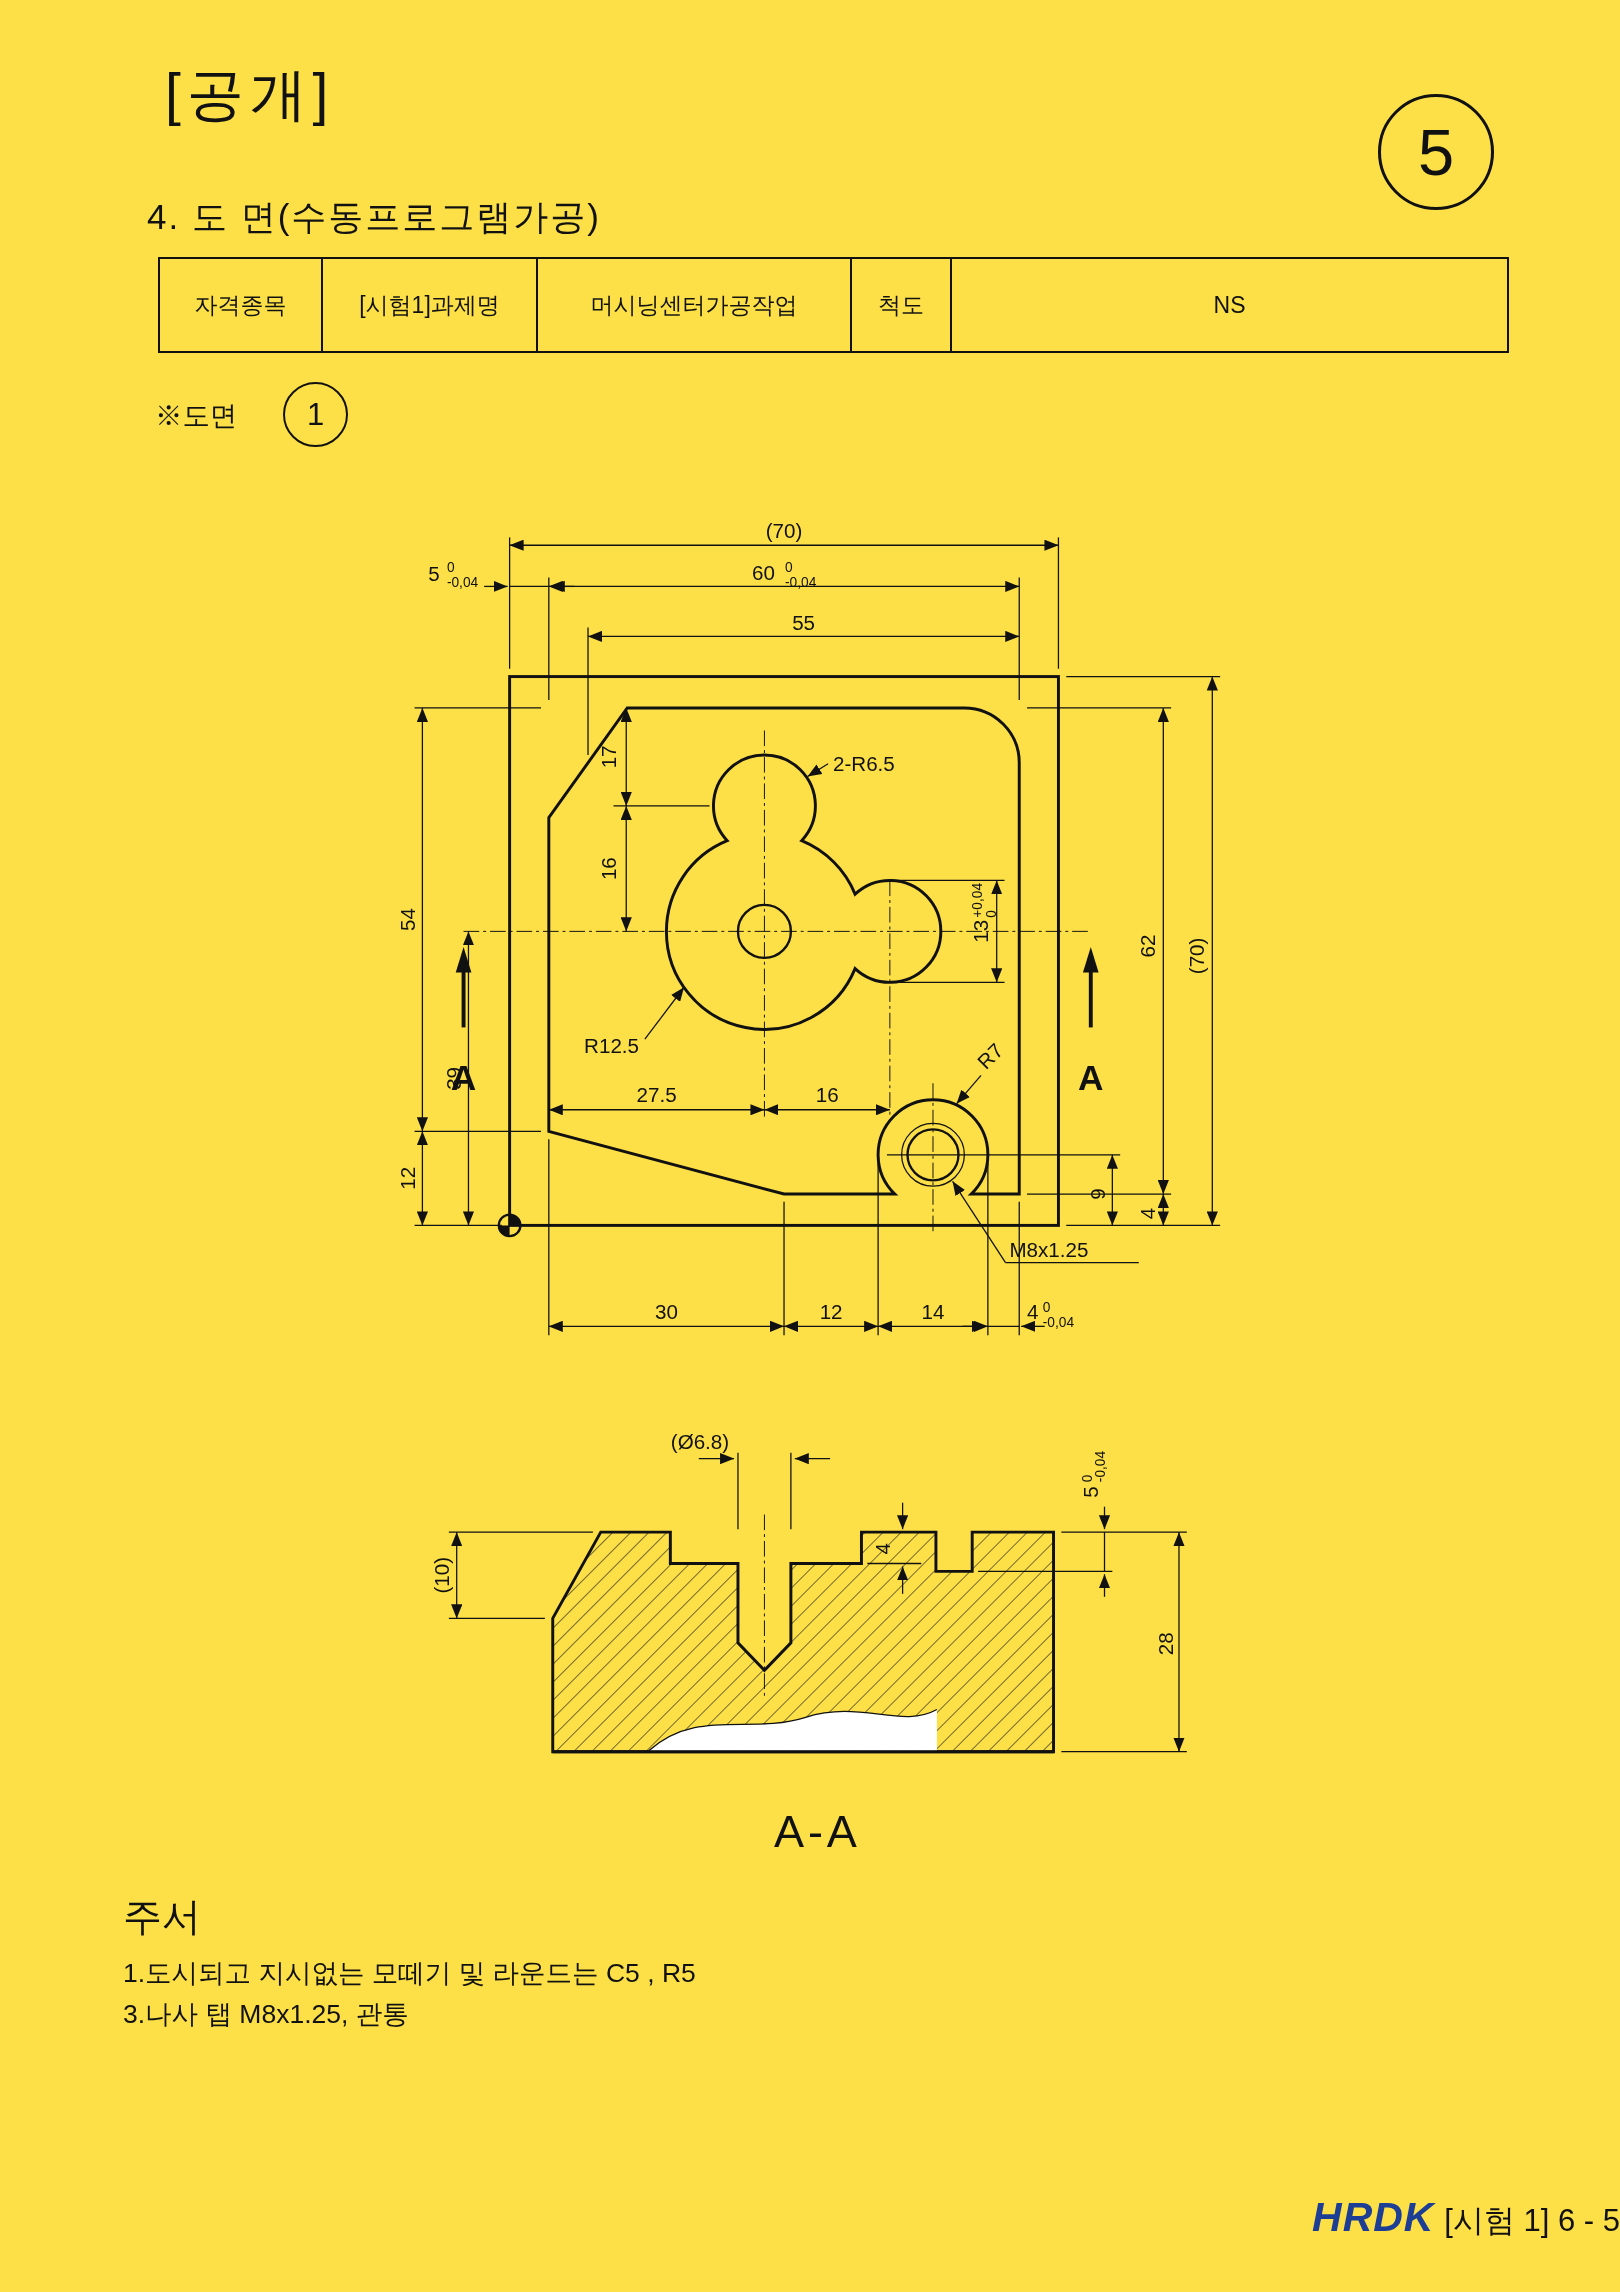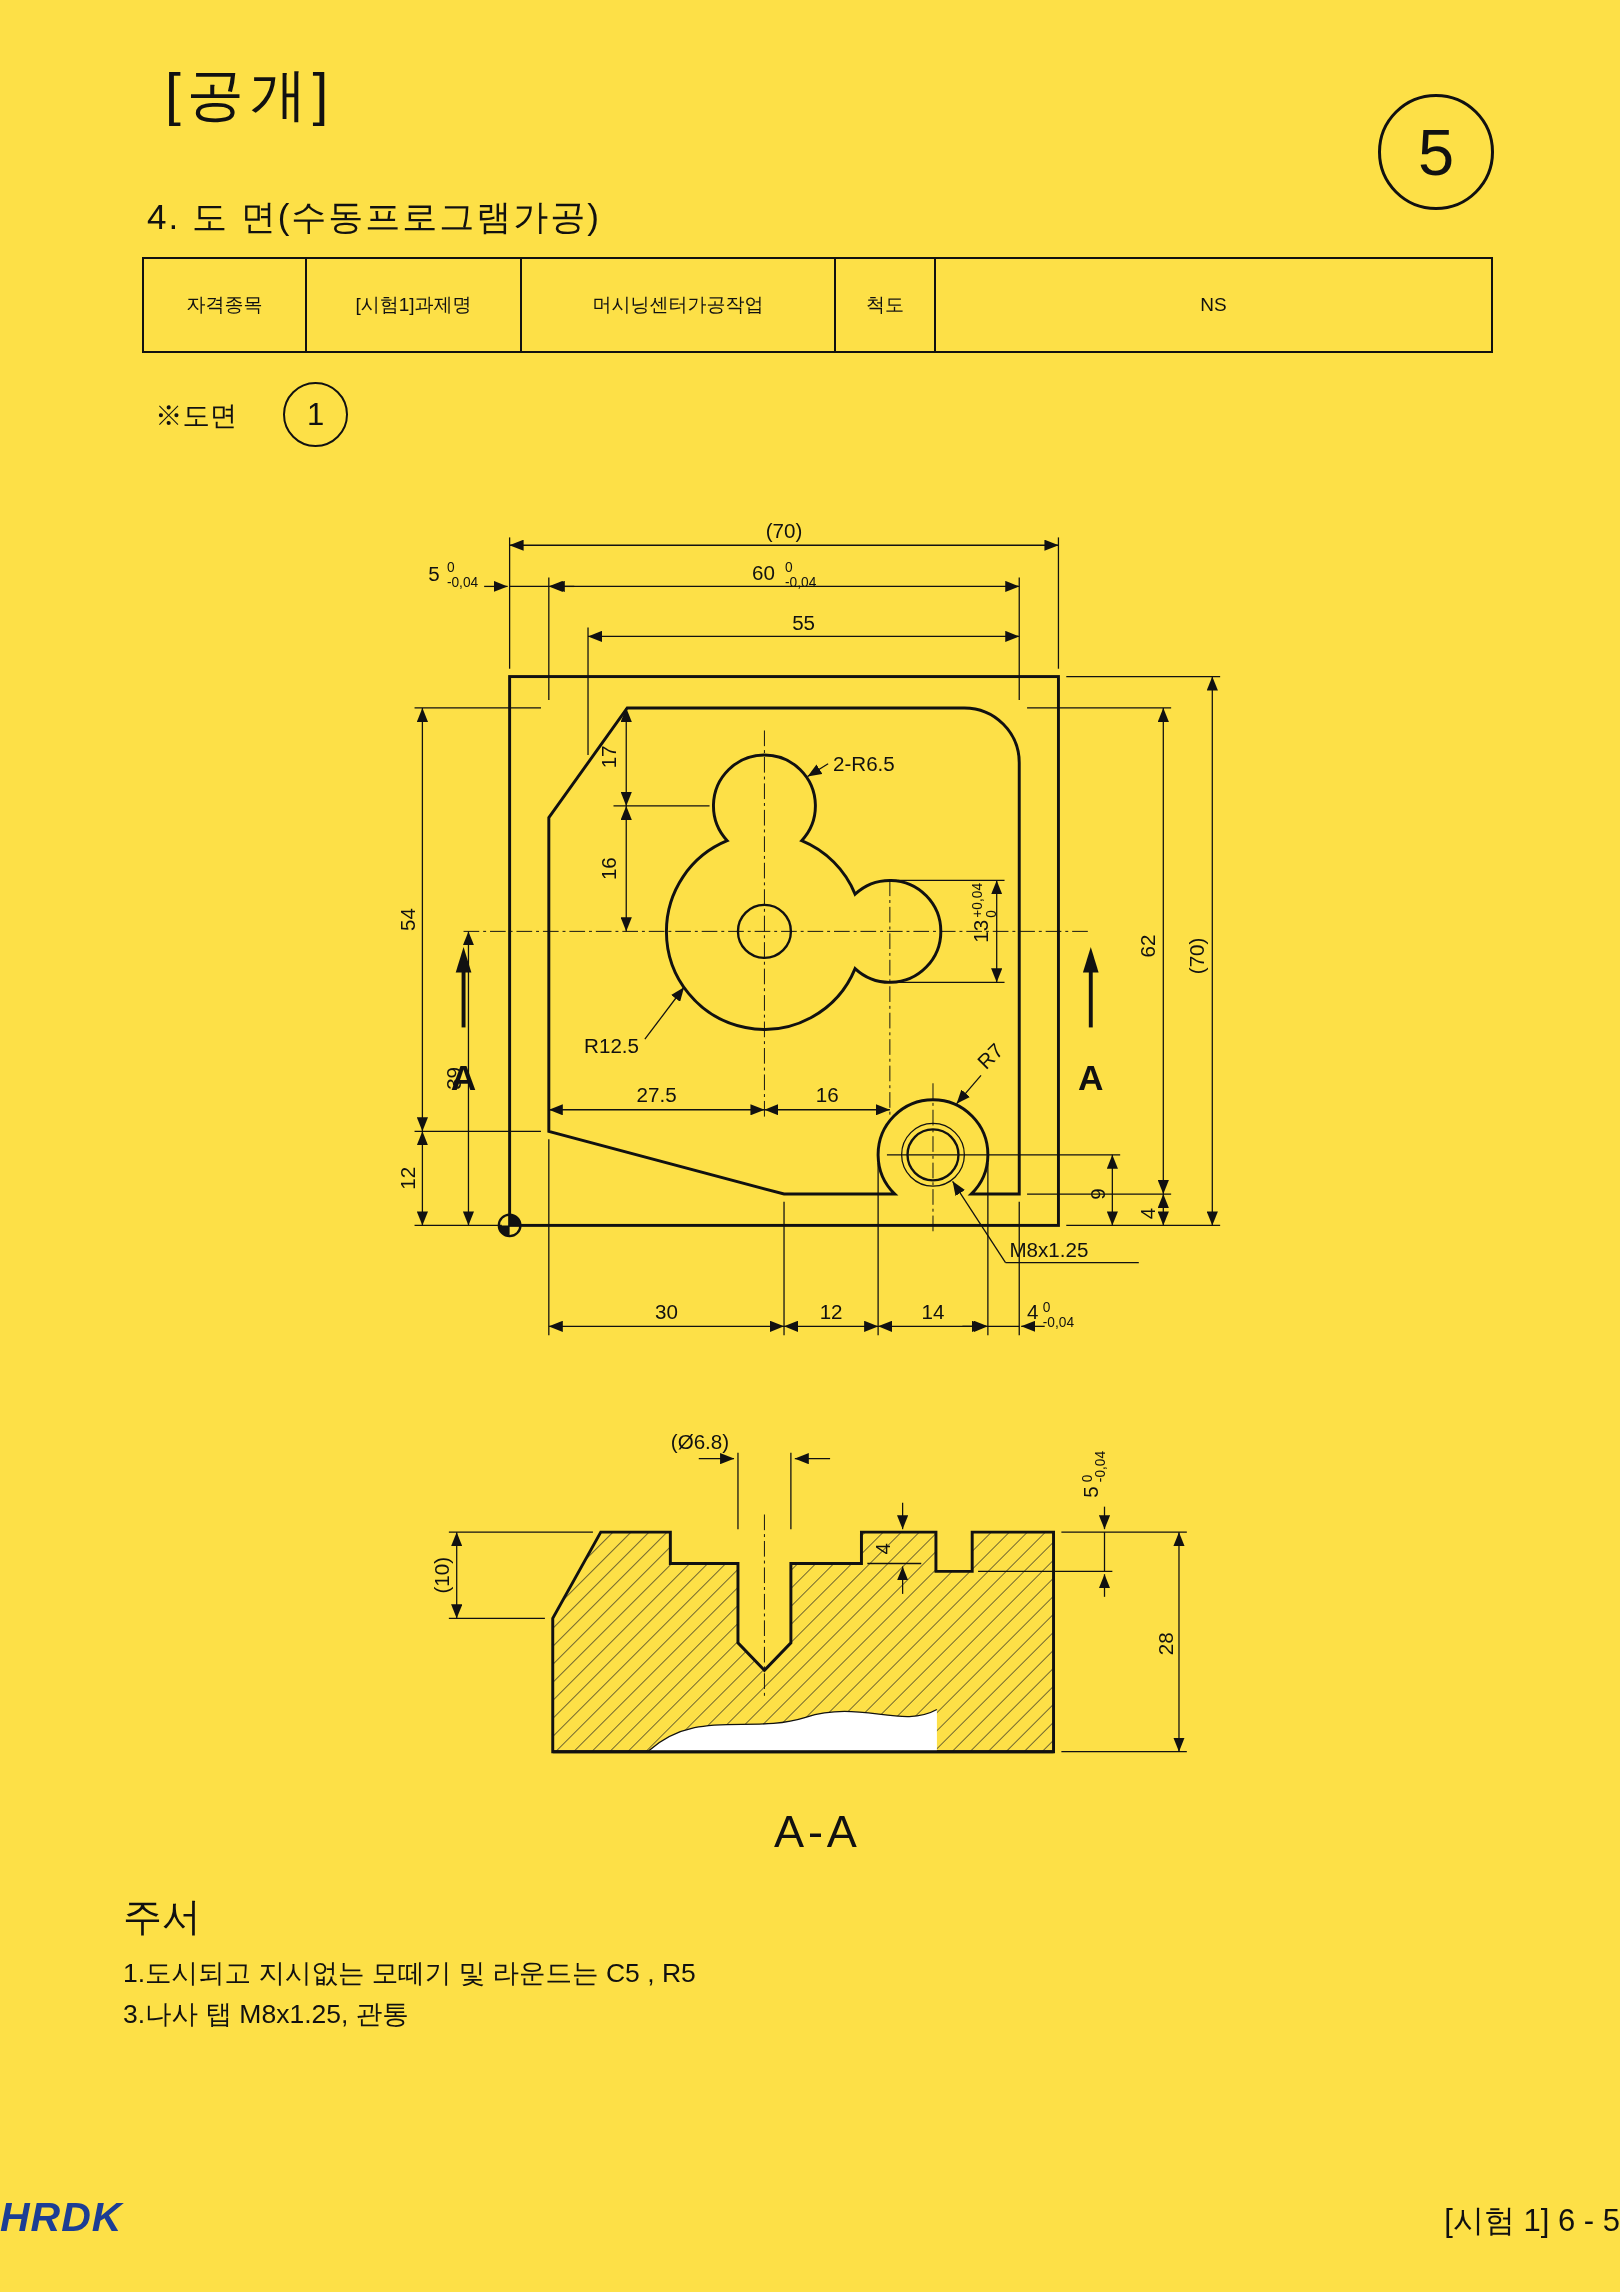--- a/index.html
+++ b/index.html
@@ -3,33 +3,33 @@
 <meta charset="utf-8">
 <style>
   html,body{margin:0;padding:0;background:#e8e8e8;}
   .page{position:relative;width:1620px;height:2293px;background:#fde047;margin:0 auto;
         font-family:"Liberation Sans",sans-serif;color:#111;overflow:hidden;}
   .abs{position:absolute;}
   .disclosure{left:165px;top:57px;font-size:57px;letter-spacing:5.9px;}
   .page-circle{left:1378px;top:94px;width:110px;height:110px;border:3.9px solid #111;border-radius:50%;
         font-size:65px;display:flex;align-items:center;justify-content:center;}
   .section-title{left:147px;top:194px;font-size:35px;letter-spacing:2px;}
-  .info-table{left:142px;top:257px;width:1351px;height:96px;border:2.9px solid #111;display:flex;
-        font-size:19px;box-sizing:border-box;}
+  .info-table{left:158px;top:257px;width:1351px;height:96px;border:2.9px solid #111;display:flex;
+        font-size:23px;box-sizing:border-box;}
   .info-table .cell{display:flex;align-items:center;justify-content:center;border-right:2.9px solid #111;
         box-sizing:border-box;text-align:center;}
   .info-table .cell:last-child{border-right:none;}
   .c1{width:163px}.c2{width:421px}.c3{width:215px}.c4{width:314px}.c5{width:100px}.c6{flex:1}
   .note-mark{left:155px;top:398px;font-size:27.4px;}
   .circle-1{left:283px;top:382px;width:61px;height:61px;border:2.9px solid #111;border-radius:50%;
         font-size:31px;display:flex;align-items:center;justify-content:center;}
   .notes{left:123px;top:1890px;}
   .notes .title{font-size:39px;margin-bottom:9px;}
   .notes .item{font-size:26.5px;line-height:41px;}
-  .footer{left:0;top:2194px;width:1620px;display:flex;align-items:baseline;justify-content:space-between;gap:9.8px;}
+  .footer{left:0;top:2194px;width:1620px;display:flex;align-items:baseline;justify-content:flex-end;gap:9.8px;}
   .logo{font-size:41px;font-weight:bold;font-style:italic;color:#1c3e94;letter-spacing:1px;}
   .footer-label{font-size:31px;}
   
   svg text{font-family:"Liberation Sans",sans-serif;fill:#111;}
   .ol{fill:none;stroke:#111;stroke-width:3;}
   .ol2{fill:none;stroke:#111;stroke-width:2.4;}
   .thin{fill:none;stroke:#111;stroke-width:1.3;}
   .dl{fill:none;stroke:#111;stroke-width:1.3;}
   .cl{fill:none;stroke:#111;stroke-width:1;stroke-dasharray:16 4 3 4;}
   .dt{font-size:21px;}

